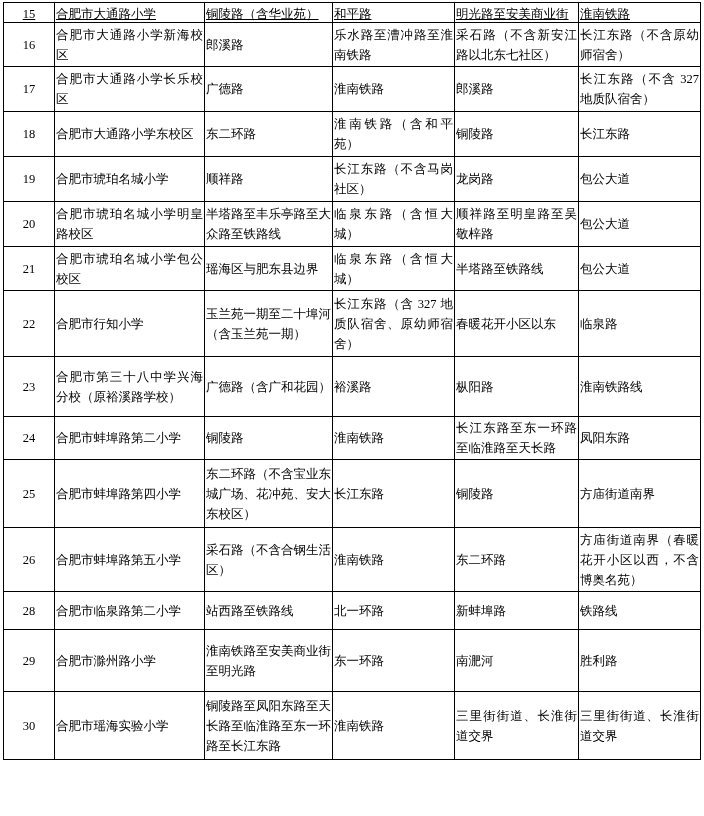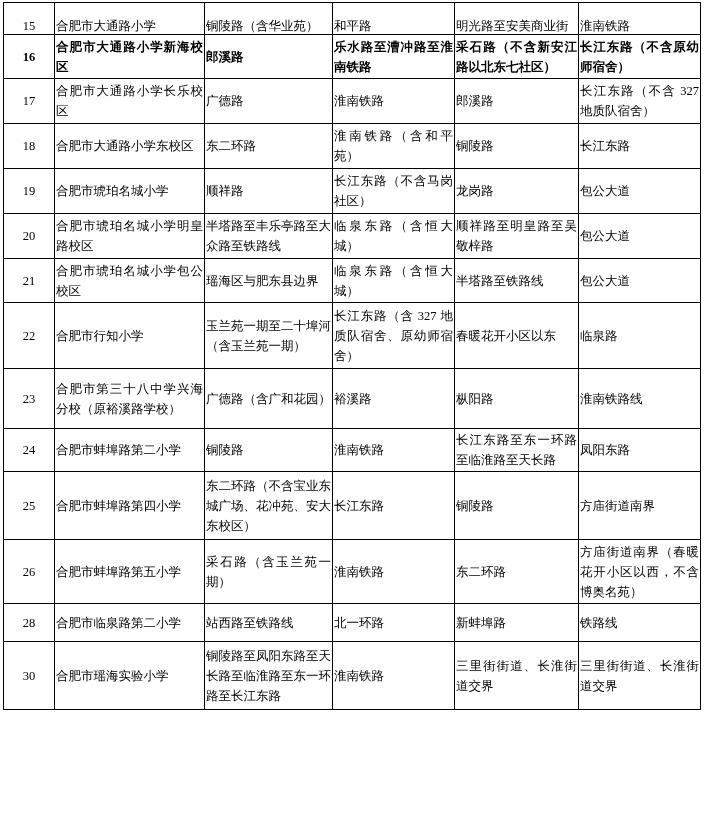--- a/index.html
+++ b/index.html
@@ -35,22 +35,23 @@
     text-justify: inter-character;
     overflow: hidden;
   }
   table.district-table td.c0 {
     text-align: center;
     word-break: normal;
   }
   
   table.district-table tr.cut-row td {
     line-height: 15px;
-    padding-top: 16px;
+    padding-top: 4px;
     padding-bottom: 0;
+    text-decoration: underline;
   }
 </style>
 </head>
 <body>
 
 <div class="table-wrap">
   <table class="district-table">
     <colgroup>
       <col style="width:51px">
       <col style="width:150px">
@@ -61,21 +62,21 @@
     </colgroup>
     <tbody id="district-tbody">
         <tr class="cut-row" style="height: 18px;">
           <td class="c0">15</td>
           <td class="c1">合肥市大通路小学</td>
           <td class="c2">铜陵路（含华业苑）</td>
           <td class="c3">和平路</td>
           <td class="c4">明光路至安美商业街</td>
           <td class="c5">淮南铁路</td>
         </tr>
-        <tr style="height: 44px; font-weight: bold;">
+        <tr style="height: 44px;">
           <td class="c0">16</td>
           <td class="c1">合肥市大通路小学新海校区</td>
           <td class="c2">郎溪路</td>
           <td class="c3">乐水路至漕冲路至淮南铁路</td>
           <td class="c4">采石路（不含新安江路以北东七社区）</td>
           <td class="c5">长江东路（不含原幼师宿舍）</td>
         </tr>
         <tr style="height: 45px;">
           <td class="c0">17</td>
           <td class="c1">合肥市大通路小学长乐校区</td>
@@ -144,32 +145,40 @@
           <td class="c0">25</td>
           <td class="c1">合肥市蚌埠路第四小学</td>
           <td class="c2">东二环路（不含宝业东城广场、花冲苑、安大东校区）</td>
           <td class="c3">长江东路</td>
           <td class="c4">铜陵路</td>
           <td class="c5">方庙街道南界</td>
         </tr>
         <tr style="height: 64px;">
           <td class="c0">26</td>
           <td class="c1">合肥市蚌埠路第五小学</td>
-          <td class="c2">采石路（含玉兰苑一期）</td>
+          <td class="c2">采石路（不含合钢生活区）</td>
           <td class="c3">淮南铁路</td>
           <td class="c4">东二环路</td>
           <td class="c5">方庙街道南界（春暖花开小区以西，不含博奥名苑）</td>
         </tr>
         <tr style="height: 38px;">
           <td class="c0">28</td>
           <td class="c1">合肥市临泉路第二小学</td>
           <td class="c2">站西路至铁路线</td>
           <td class="c3">北一环路</td>
           <td class="c4">新蚌埠路</td>
           <td class="c5">铁路线</td>
+        </tr>
+        <tr style="height: 62px;">
+          <td class="c0">29</td>
+          <td class="c1">合肥市滁州路小学</td>
+          <td class="c2">淮南铁路至安美商业街至明光路</td>
+          <td class="c3">东一环路</td>
+          <td class="c4">南淝河</td>
+          <td class="c5">胜利路</td>
         </tr>
         <tr style="height: 68px;">
           <td class="c0">30</td>
           <td class="c1">合肥市瑶海实验小学</td>
           <td class="c2">铜陵路至凤阳东路至天长路至临淮路至东一环路至长江东路</td>
           <td class="c3">淮南铁路</td>
           <td class="c4">三里街街道、长淮街道交界</td>
           <td class="c5">三里街街道、长淮街道交界</td>
         </tr>
       </tbody>

